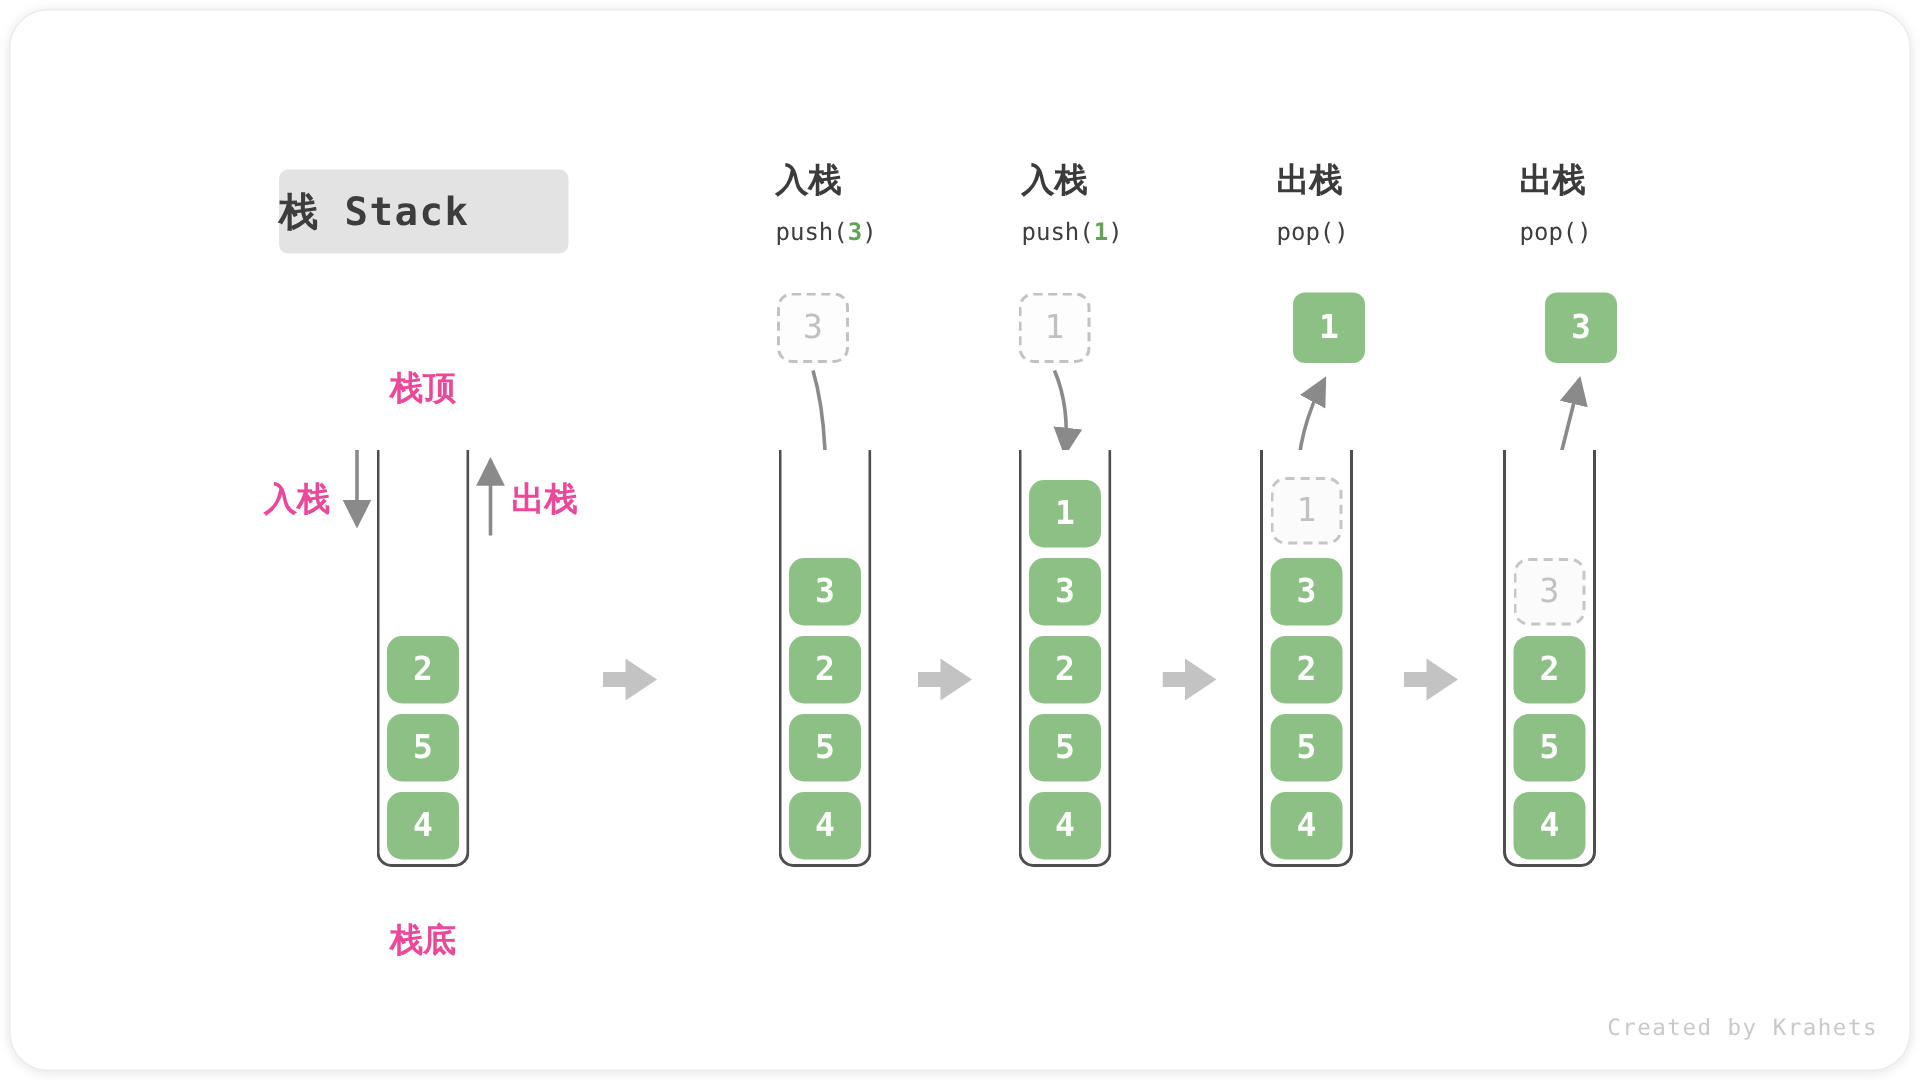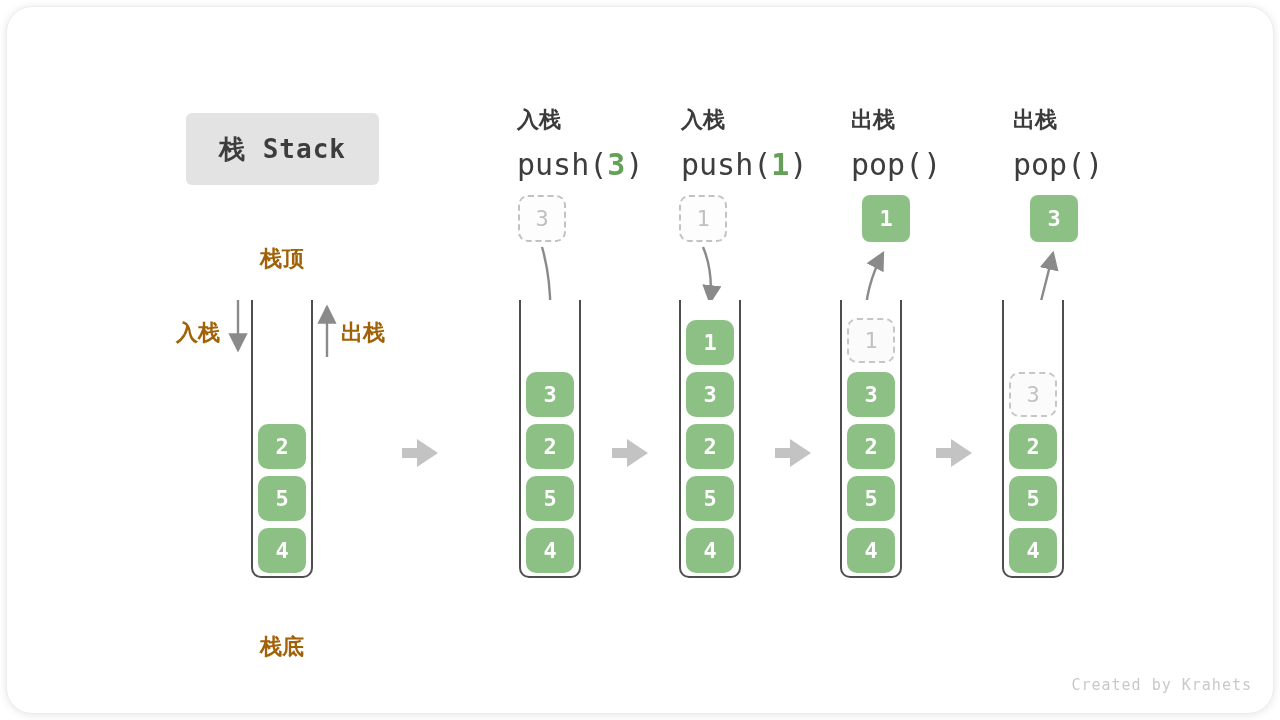--- a/index.html
+++ b/index.html
@@ -6,37 +6,37 @@
   html, body { width: 1280px; height: 720px; background: #ffffff; }
   body { font-family: "Liberation Sans", sans-serif; position: relative; overflow: hidden; }
 
   .card {
     position: absolute; left: 6px; top: 6px; width: 1268px; height: 708px;
     background: #ffffff; border: 1px solid #ececec; border-radius: 26px;
     box-shadow: 0 1px 8px rgba(0,0,0,0.10);
   }
 
   .title-box {
-    position: absolute; left: 186px; top: 113px; width: 193px; height: 72px;
+    position: absolute; left: 186px; top: 113px; width: 193px; height: 56px;
     background: #e3e3e3; border-radius: 6px;
-    display: flex; align-items: center; justify-content: center;
+    display: flex; align-items: center; 
     font-family: "DejaVu Sans Mono", "Liberation Sans", sans-serif;
     font-size: 26px; font-weight: 600; color: #3d3d3d; letter-spacing: 1px;
   }
 
   .cn-label {
-    position: absolute; font-size: 22px; font-weight: 700; color: #a16207;
+    position: absolute; font-size: 22px; font-weight: 700; color: #ec4899;
     white-space: nowrap;
   }
 
   .op-header { position: absolute; top: 106px; white-space: nowrap; }
   .op-header .cn { font-size: 22px; font-weight: 700; color: #3b3b3b; line-height: 27px; }
   .op-header .code {
-    font-family: "DejaVu Sans Mono", monospace; font-size: 30px; color: #3d3d3d;
-    line-height: 27px; margin-top: 18px;
+    font-family: "DejaVu Sans Mono", monospace; font-size: 16px; color: #3d3d3d;
+    line-height: 27px; margin-top: 8px;
   }
   .op-header .code .arg { color: #62a156; font-weight: 700; }
 
   .container {
     position: absolute; top: 300px; width: 62px; height: 278px;
     border-left: 2px solid #4e4e4e; border-right: 2px solid #4e4e4e;
     border-bottom: 2px solid #4e4e4e; border-radius: 0 0 10px 10px;
     background: #ffffff;
   }
 
@@ -85,21 +85,21 @@
   <path d="M703,247 C711,266 712,284 710,302" stroke="#8a8a8a" stroke-width="2.4" fill="none" marker-end="url(#ah)"></path>
   <path d="M869,357 C860,318 867,283 883,253" stroke="#8a8a8a" stroke-width="2.4" fill="none" marker-end="url(#ah)"></path>
   <path d="M1028,357 C1036,318 1045,287 1053,253" stroke="#8a8a8a" stroke-width="2.4" fill="none" marker-end="url(#ah)"></path>
 </svg>
 
 <div class="title-box">
   <span>栈 Stack</span>
 </div>
 
 <div class="cn-label" style="left:260px; top:244px;">栈顶</div>
-<div class="cn-label" style="left:260px; top:612px;margin-top:20px;">栈底</div>
+<div class="cn-label" style="left:260px; top:612px;">栈底</div>
 <div class="cn-label" style="left:176px; top:318px;">入栈</div>
 <div class="cn-label" style="left:341px; top:318px;">出栈</div>
 
 <div class="op-header" style="left:517px;">
   <div class="cn">入栈</div>
   <div class="code"><span>push(</span><span class="arg">3</span><span>)</span></div>
 </div>
 <div class="op-header" style="left:681px;">
   <div class="cn">入栈</div>
   <div class="code"><span>push(</span><span class="arg">1</span><span>)</span></div>

